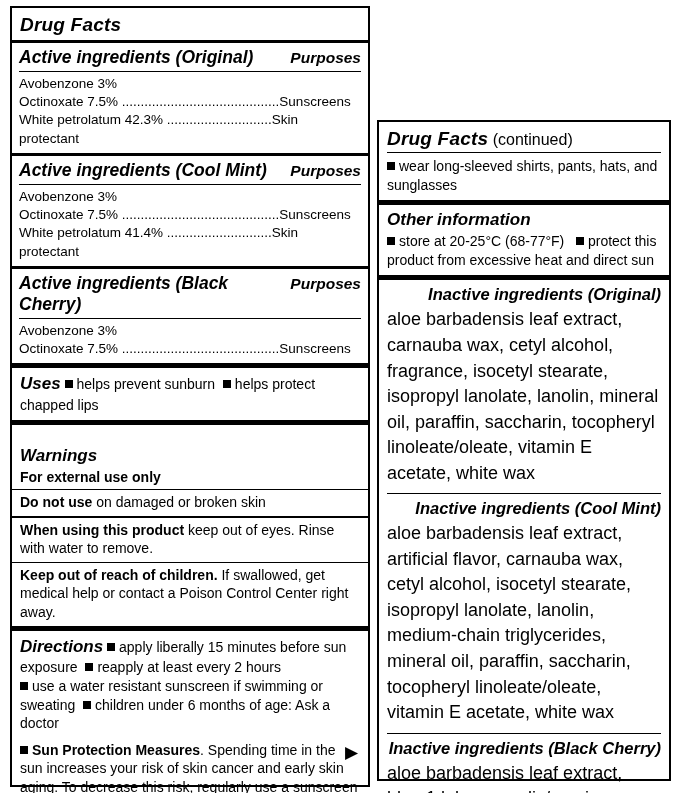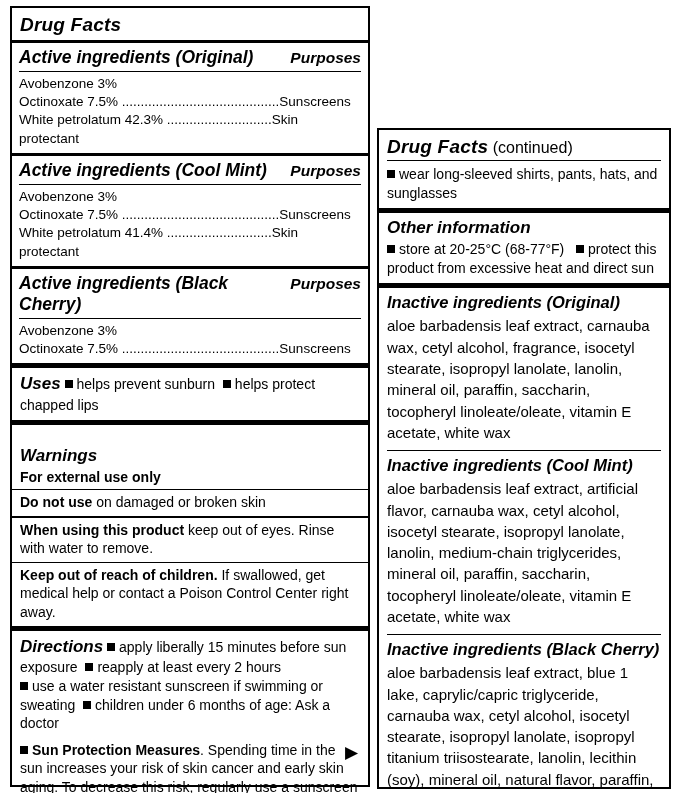--- a/index.html
+++ b/index.html
@@ -1,36 +1,36 @@
 <!DOCTYPE html>
 <html><head>
 <meta charset="utf-8">
 <style>
   html,body{margin:0;padding:0;background:#ffffff;}
   body{width:679px;height:793px;font-family:"Liberation Sans",sans-serif;color:#000;}
   .page{position:relative;width:679px;height:684px;box-sizing:border-box;}
   .panel{position:absolute;border:2.5px solid #000;background:#fff;box-sizing:border-box;}
   .left{left:10px;top:6px;width:360px;height:781px;padding:0;}
-  .right{left:377px;top:128px;width:294px;height:661px;}
+  .right{left:377px;top:120px;width:294px;height:661px;}
   .title{font-style:italic;font-weight:bold;font-size:19px;letter-spacing:0.2px;}
   .hdr-title{font-style:italic;font-weight:bold;font-size:17.5px;}
   .sec{padding:4px 7px 5px 7px;}
   .rule-thick{border-top:5px solid #000;}
   .rule-med{border-top:3px solid #000;}
   .rule-thin{border-top:1.5px solid #000;}
   .rowline{display:flex;justify-content:space-between;align-items:baseline;}
   .purposes{font-style:italic;font-weight:bold;font-size:15.5px;}
   .ing{font-size:13.5px;line-height:1.35;}
   .ing .dots{letter-spacing:0px;}
   .bodytext{font-size:14px;line-height:1.33;}
   .b{font-weight:bold;}
   .sq{display:inline-block;width:8px;height:8px;background:#000;margin-right:4px;vertical-align:1px;}
   .italic-head{font-style:italic;font-weight:bold;font-size:17px;}
-  .inactive-head{font-style:italic;font-weight:bold;font-size:16.5px;}
-  .inactive-body{font-size:15px;line-height:1.42;}
+  .inactive-head{font-style:italic;font-weight:bold;font-size:16.5px;text-align:right;}
+  .inactive-body{font-size:18px;line-height:1.42;}
   .q{font-style:italic;font-weight:bold;font-size:16.5px;}
   .qnum{font-weight:bold;font-style:normal;font-size:16px;}
   .arrow{position:absolute;right:10px;bottom:24px;font-size:17px;line-height:1;}
   .tight{padding:3px 8px 4px 8px;}
   .mt2{margin-top:2px;}
 </style>
 </head>
 <body>
 
 <div class="page">

